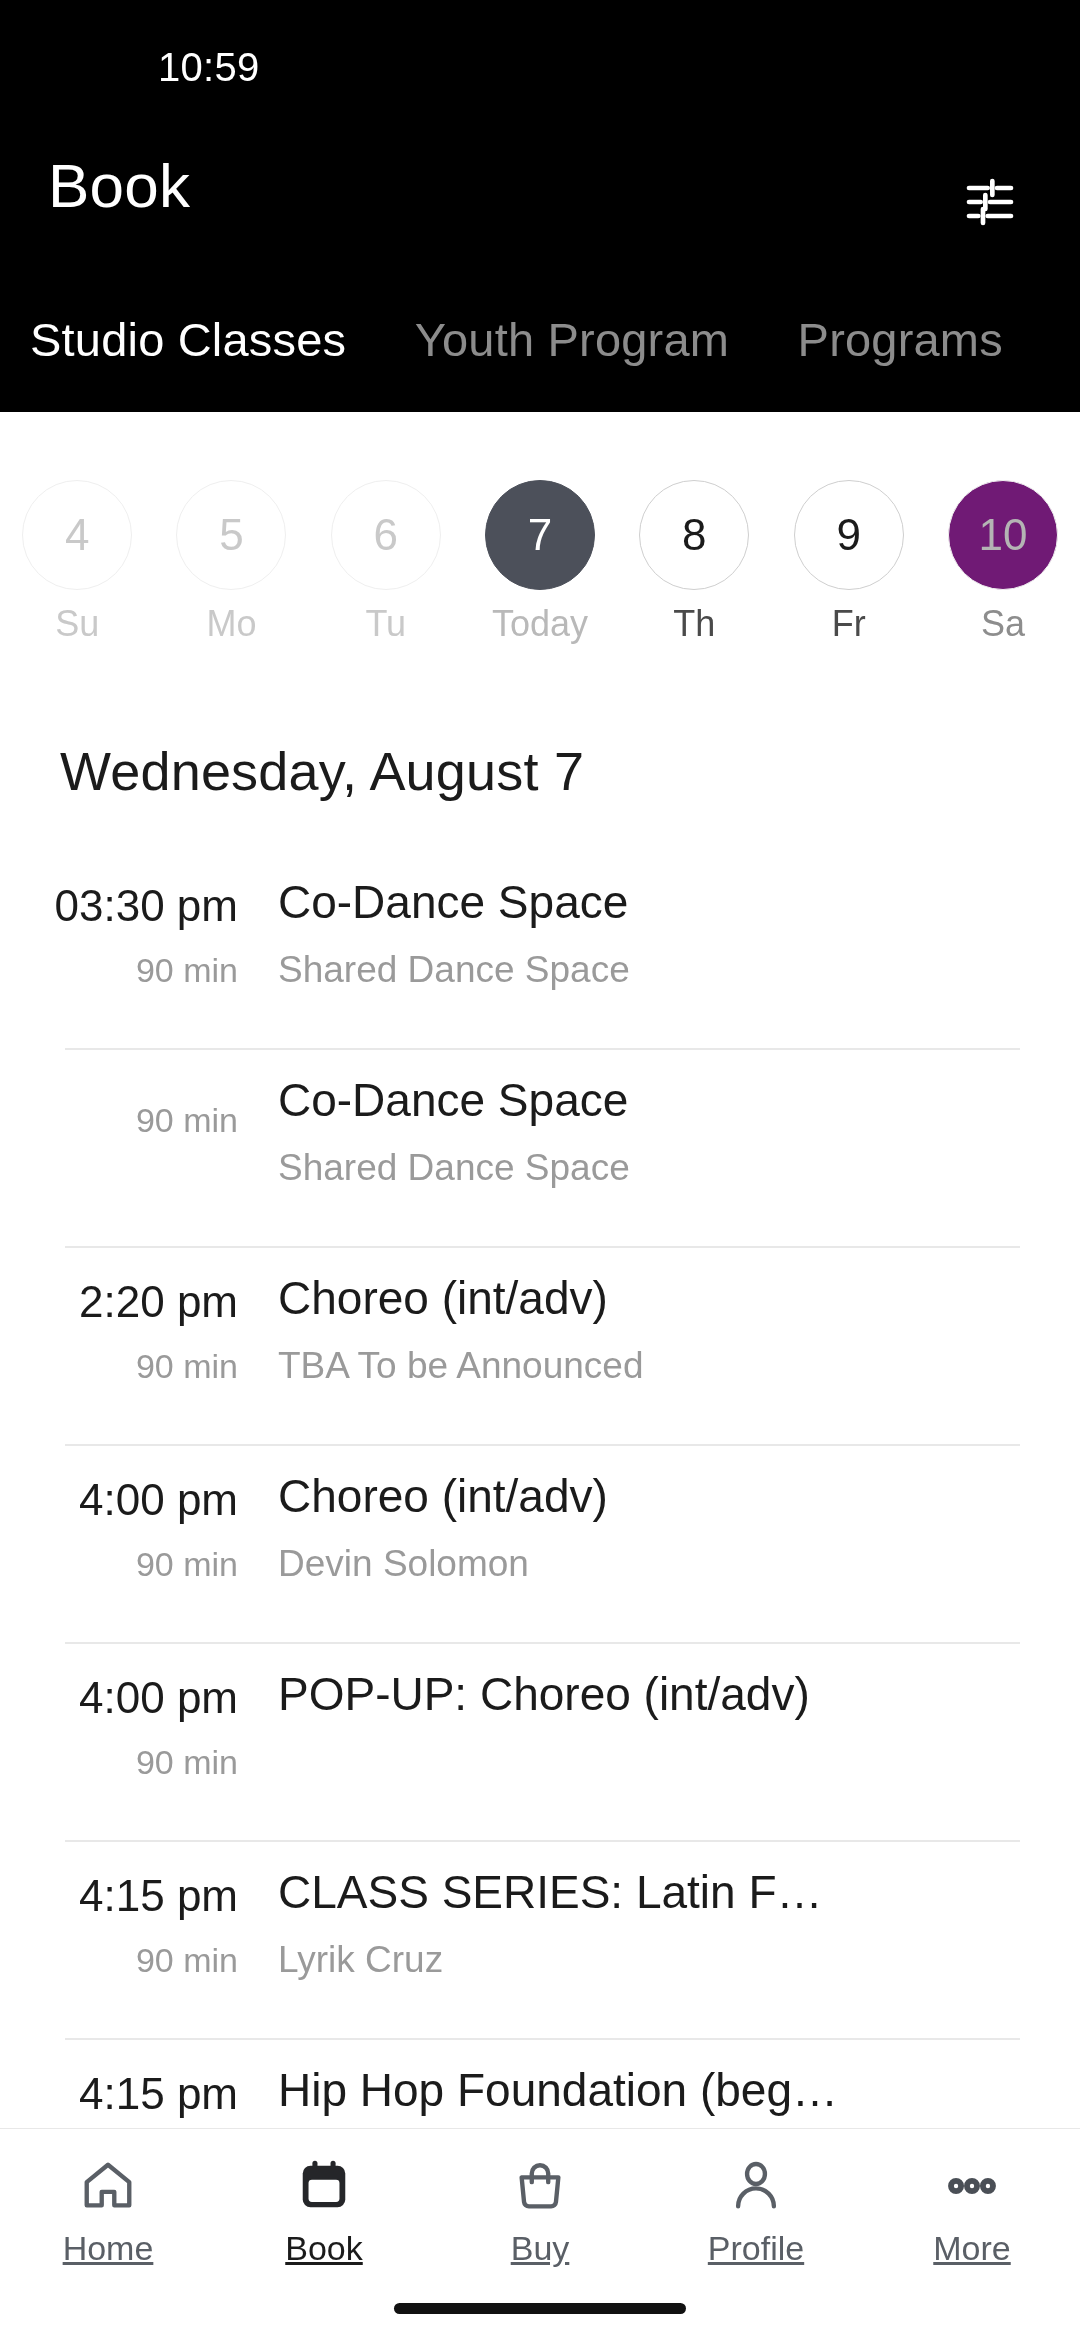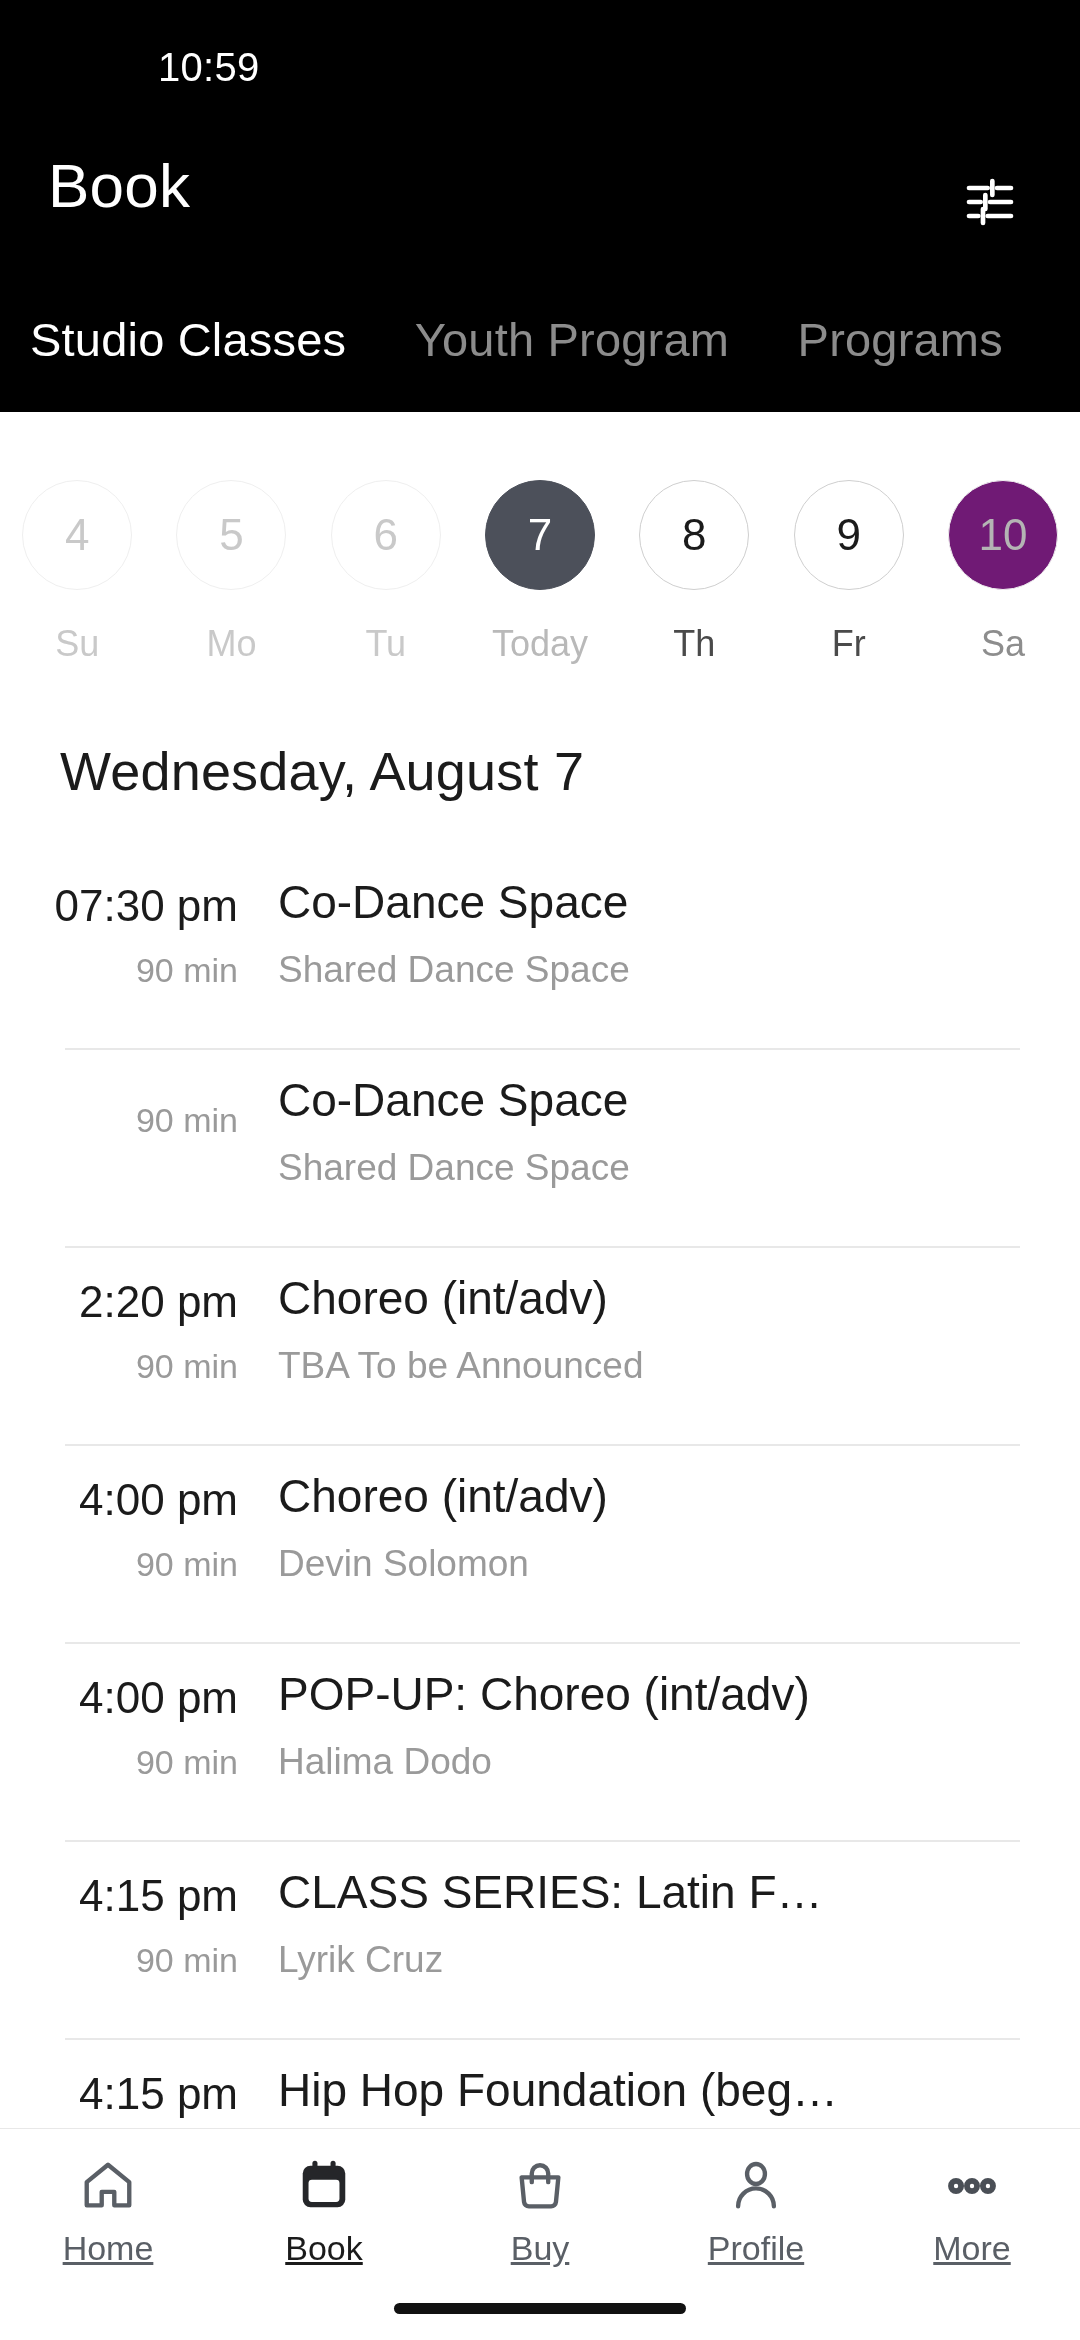--- a/index.html
+++ b/index.html
@@ -75,21 +75,21 @@
   .day-circle.today {
     background:#4c505a; color:#ffffff; border:1.5px solid #4c505a;
   }
   .day-circle.future {
     border:1.5px solid #cfcfcf; color:#1b1b1b; background:#ffffff;
   }
   .day-circle.weekend {
     background:#701a75; color:#b4b4b4; border:1.5px solid #f1f1f1;
   }
   .day-label {
-    margin-top:36px; font-size:36px; line-height:1;
+    margin-top:16px; font-size:36px; line-height:1;
   }
   .day-label.dim   { color:#c9c9c9; }
   .day-label.mid   { color:#b9b9b9; }
   .day-label.dark  { color:#4a4a4a; }
   .day-label.grey  { color:#8d8d8d; }
 
   
   .day-heading {
     position:absolute; left:60px; top:740px;
     font-size:54px; color:#1b1b1b; font-weight:400; letter-spacing:.2px;
@@ -223,21 +223,21 @@
   </div>
 </div>
 
 <div class="day-heading">Wednesday, August 7</div>
 
 <div class="classlist">
 
   <div class="class-row">
 
     <div class="time-col">
-      <div class="time-val">07:30 pm</div>
+      <div class="time-val">03:30 pm</div>
       <div class="dur-val">90 min</div>
     </div>
     <div class="info-col">
       <div class="class-name">Co-Dance Space</div>
       <div class="class-sub">Shared Dance Space</div>
     </div>
   </div>
 
   <div class="class-row">
     <div class="sep"></div>
@@ -275,21 +275,20 @@
   </div>
 
   <div class="class-row">
     <div class="sep"></div>
     <div class="time-col">
       <div class="time-val">4:00 pm</div>
       <div class="dur-val">90 min</div>
     </div>
     <div class="info-col">
       <div class="class-name">POP-UP: Choreo (int/adv)</div>
-      <div class="class-sub">Halima Dodo</div>
     </div>
   </div>
 
   <div class="class-row">
     <div class="sep"></div>
     <div class="time-col">
       <div class="time-val">4:15 pm</div>
       <div class="dur-val">90 min</div>
     </div>
     <div class="info-col">

